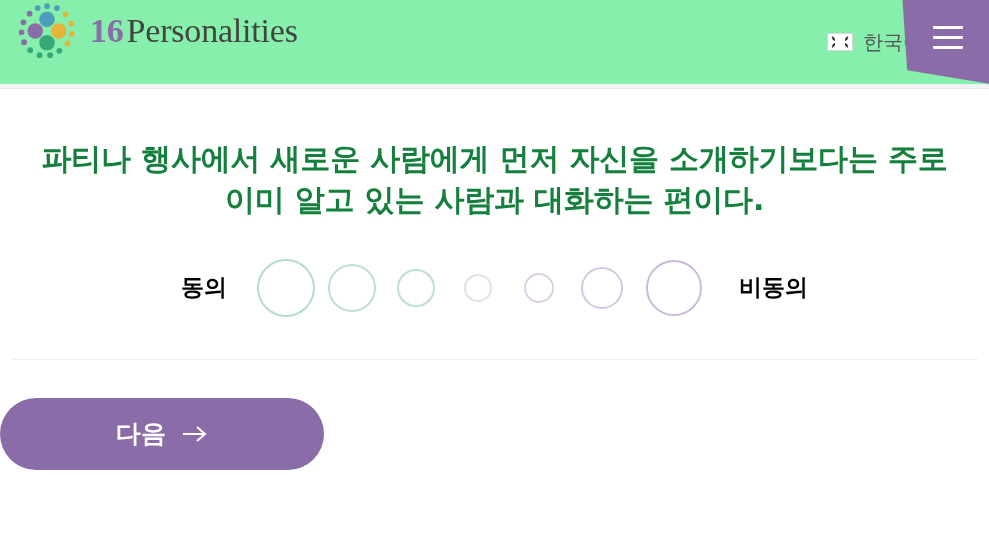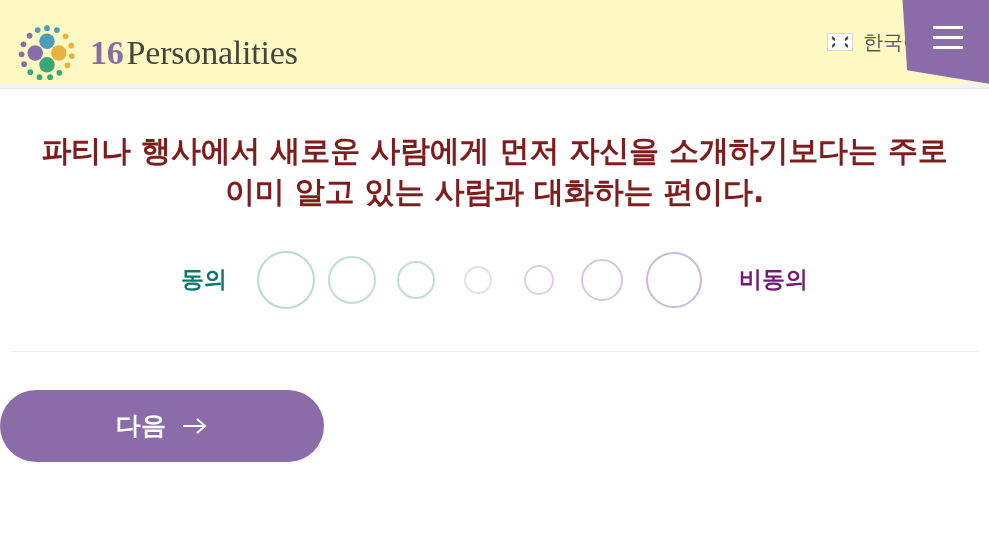--- a/index.html
+++ b/index.html
@@ -12,23 +12,23 @@
     background: #ffffff;
     font-family: "Liberation Sans", "DejaVu Sans", sans-serif;
     overflow: hidden;
     position: relative;
   }
 
   
   .header {
     position: relative;
     height: 84px;
-    background: #fef9c3;
-    display: flex;
-    align-items: flex-end;
+    background: #86efac;
+    display: flex;
+    align-items: flex-start;
     box-sizing: border-box;
     padding: 0 4px 0 16px;
   }
   .header-underline {
     position: absolute;
     left: 0;
     top: 84px;
     width: 100%;
     height: 5px;
     background: #f3f3f4;
@@ -126,28 +126,28 @@
     background: #ffffff;
     border-radius: 1px;
   }
 
   
   .main {
     position: relative;
     padding-top: 46px;
   }
   .question {
-    margin: 0 auto;
+    margin: 8px auto;
     width: 940px;
     text-align: center;
     font-family: "DejaVu Sans", "Liberation Sans", sans-serif;
     font-size: 30px;
     font-weight: 700;
     line-height: 1.38;
-    color: #7f1d1d;
+    color: #15803d;
     letter-spacing: -0.2px;
   }
 
   .scale {
     margin: 38px auto 0;
     width: 940px;
     display: flex;
     align-items: center;
     justify-content: center;
   }
@@ -302,21 +302,21 @@
   </div>
 </div>
 <div class="header-underline"></div>
 <div class="header-underline-line"></div>
 
 <div class="main">
 
   <p class="question">파티나 행사에서 새로운 사람에게 먼저 자신을 소개하기보다는 주로 이미 알고 있는 사람과 대화하는 편이다.</p>
 
   <div class="scale">
-    <span class="scale-label agree" style="color: #0f766e; font-family: Liberation Mono, monospace;">동의</span>
+    <span class="scale-label agree" style="color: #000000; font-family: Liberation Mono, monospace;">동의</span>
 
     <div class="opts">
       <button class="opt o1">
           <span class="dot d1" style="width: 58px; height: 58px; border-color: rgb(183, 221, 201);"></span>
         </button>
       <button class="opt o2">
           <span class="dot d2" style="width: 48px; height: 48px; border-color: rgb(191, 224, 206);"></span>
         </button>
       <button class="opt o3">
           <span class="dot d3" style="width: 38px; height: 38px; border-color: rgb(191, 224, 206);"></span>
@@ -328,21 +328,21 @@
           <span class="dot d5" style="width: 30px; height: 30px; border-color: rgb(220, 207, 228);"></span>
         </button>
       <button class="opt o6">
           <span class="dot d6" style="width: 42px; height: 42px; border-color: rgb(214, 198, 224);"></span>
         </button>
       <button class="opt o7">
           <span class="dot d7" style="width: 56px; height: 56px; border-color: rgb(205, 185, 218);"></span>
         </button>
     </div>
 
-    <span class="scale-label disagree" style="color: #701a75;">비동의</span>
+    <span class="scale-label disagree" style="color: #000000;">비동의</span>
   </div>
 
   <div class="divider"></div>
 
   <div class="next-wrap">
     <button class="next-btn" style="background: rgb(138, 108, 168);">
       <span>다음</span>
       <svg class="next-arrow" viewBox="0 0 26 20">
         <line x1="1" y1="10" x2="23" y2="10" stroke="#ffffff" stroke-width="2"></line>
         <polyline points="15,3 23,10 15,17" fill="none" stroke="#ffffff" stroke-width="2"></polyline>

